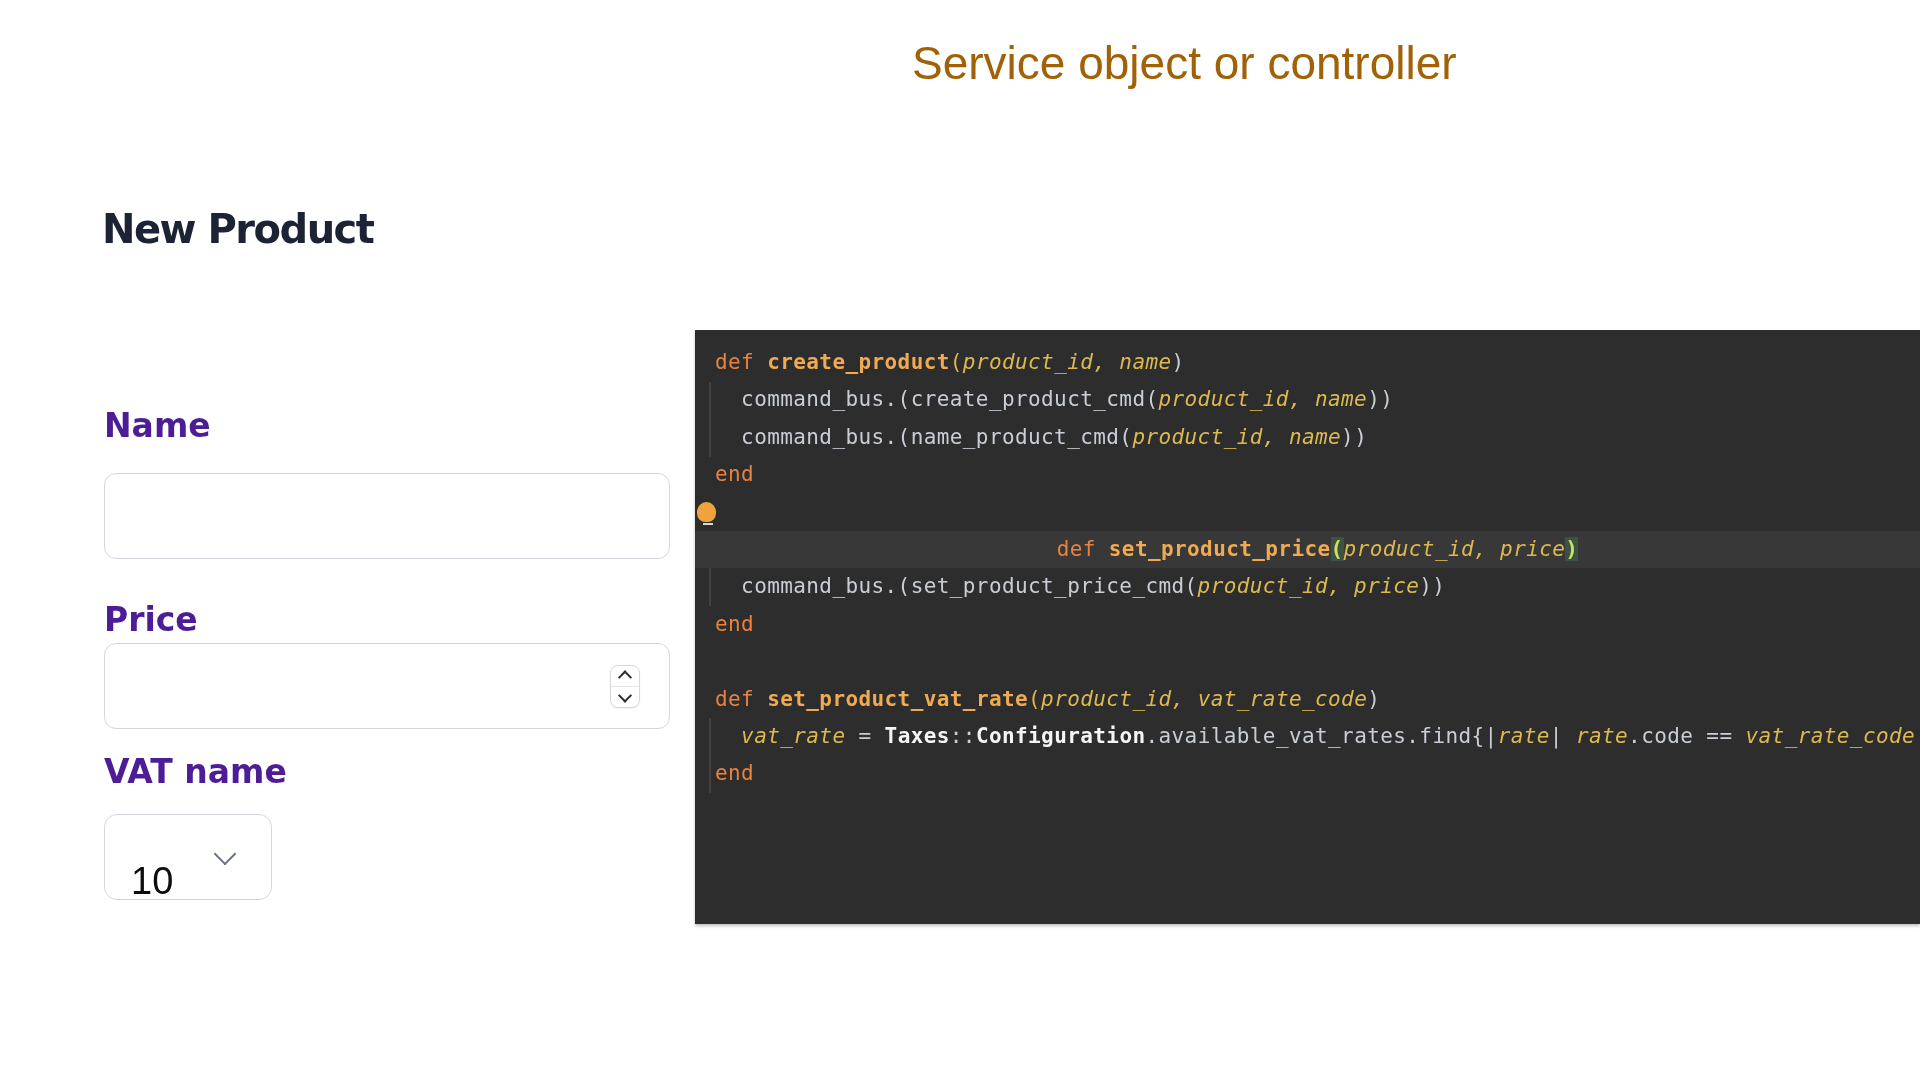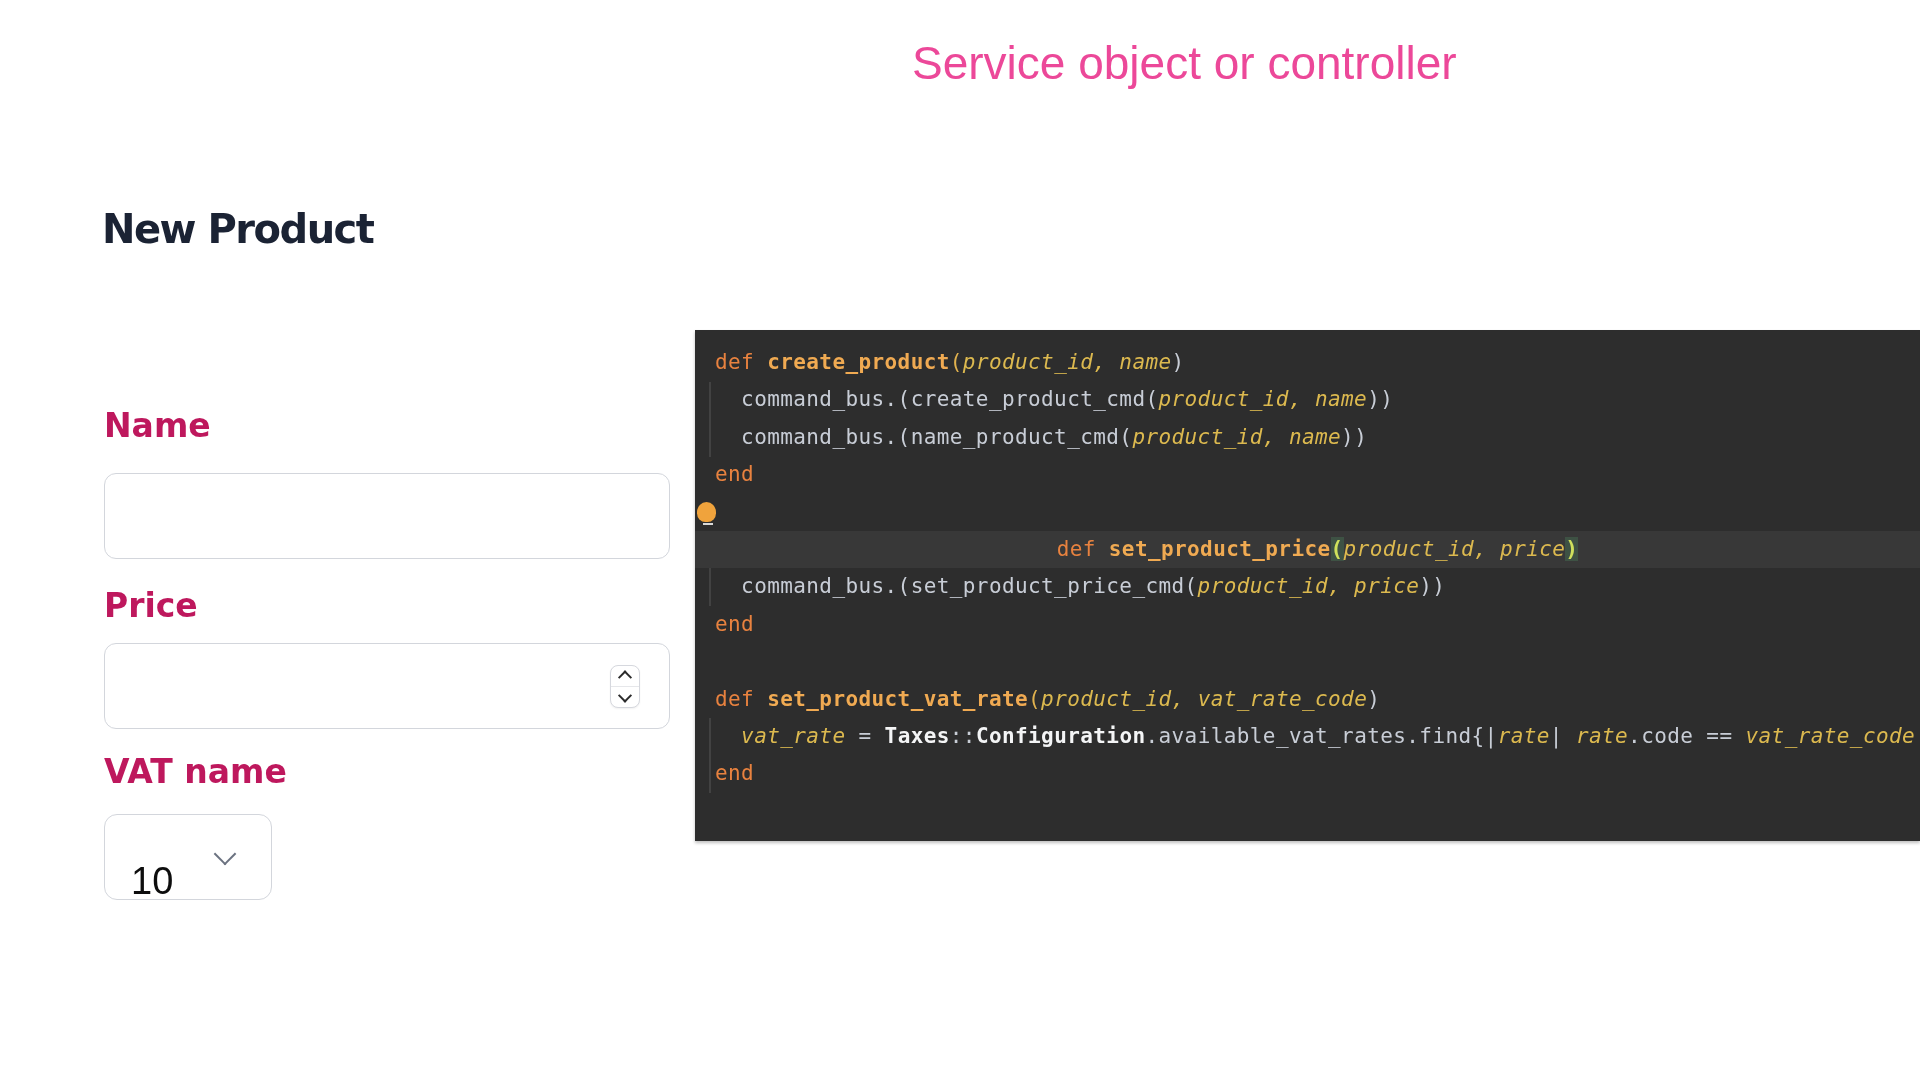--- a/index.html
+++ b/index.html
@@ -1,30 +1,30 @@
 <!DOCTYPE html>
 <html><head>
 <meta charset="utf-8">
 <style>
   html,body{margin:0;padding:0;background:#ffffff;}
   body{width:1920px;height:1080px;position:relative;overflow:hidden;
        font-family:"Liberation Sans",sans-serif;}
 
   
-  .slide-title{position:absolute;left:912px;top:36px;font-size:46px;color:#ec4899;
+  .slide-title{position:absolute;left:912px;top:36px;font-size:46px;color:#a16207;
                font-family:"Liberation Sans",sans-serif;white-space:nowrap;}
 
   
   .form-heading{position:absolute;left:102px;top:206px;font-size:40px;font-weight:bold;
                 color:#1b2334;letter-spacing:-1.5px;font-family:"DejaVu Sans",sans-serif;
                 white-space:nowrap;}
-  .field-label{position:absolute;left:104px;font-size:33px;font-weight:bold;color:#be185d;
+  .field-label{position:absolute;left:104px;font-size:33px;font-weight:bold;color:#4c1d95;
                font-family:"DejaVu Sans",sans-serif;white-space:nowrap;}
   .lbl-name{top:406px;}
-  .lbl-price{top:586px;}
+  .lbl-price{top:600px;}
   .lbl-vat{top:752px;}
 
   .text-input{position:absolute;left:104px;width:566px;height:86px;background:#fff;
               border:1.5px solid #d3d6dc;border-radius:12px;box-sizing:border-box;
               font-size:34px;padding:0 20px;color:#111;outline:none;
               font-family:"Liberation Sans",sans-serif;}
   .inp-name{top:473px;}
 
   .price-wrap{position:absolute;left:104px;top:643px;width:566px;height:86px;}
   .price-wrap .text-input{left:0;top:0;}
@@ -38,21 +38,21 @@
   .chev.down{transform:rotate(45deg) translate(-1px,-1px);}
 
   .vat-select{position:absolute;left:104px;top:814px;width:168px;height:86px;background:#fff;
               border:1.5px solid #d3d6dc;border-radius:13px;box-sizing:border-box;
               display:flex;align-items:center;cursor:pointer;}
   .vat-value{font-size:38px;color:#0d0d0d;margin-left:26px;font-family:"Liberation Sans",sans-serif;margin-top:48px;}
   .vat-chev{width:14px;height:14px;border-right:2.6px solid #6b7280;border-bottom:2.6px solid #6b7280;
             transform:rotate(45deg);margin-left:44px;margin-top:-6px;}
 
   
-  .editor{position:absolute;left:695px;top:330px;width:1225px;height:511px;
+  .editor{position:absolute;left:695px;top:330px;width:1225px;height:594px;
           background:var(--bg,#2d2d2d);overflow:hidden;box-shadow:0 2px 3px rgba(0,0,0,.25);
           font-family:"DejaVu Sans Mono",monospace;font-size:21px;line-height:37.4px;
           letter-spacing:0.4px;}
   .code-lines{position:absolute;left:0;top:14px;right:0;}
   .code-line{white-space:pre;padding-left:20px;height:37.4px;}
   .code-line.hl{background:var(--current_line,#383838);text-align:center;}
   .tk-kw{color:var(--keyword,#e8823f);}
   .tk-fn{color:var(--method,#f0aa52);font-weight:bold;}
   .tk-brk{color:var(--bracket,#e0b14e);}
   .tk-param{color:var(--param,#dcb94f);font-style:italic;}

